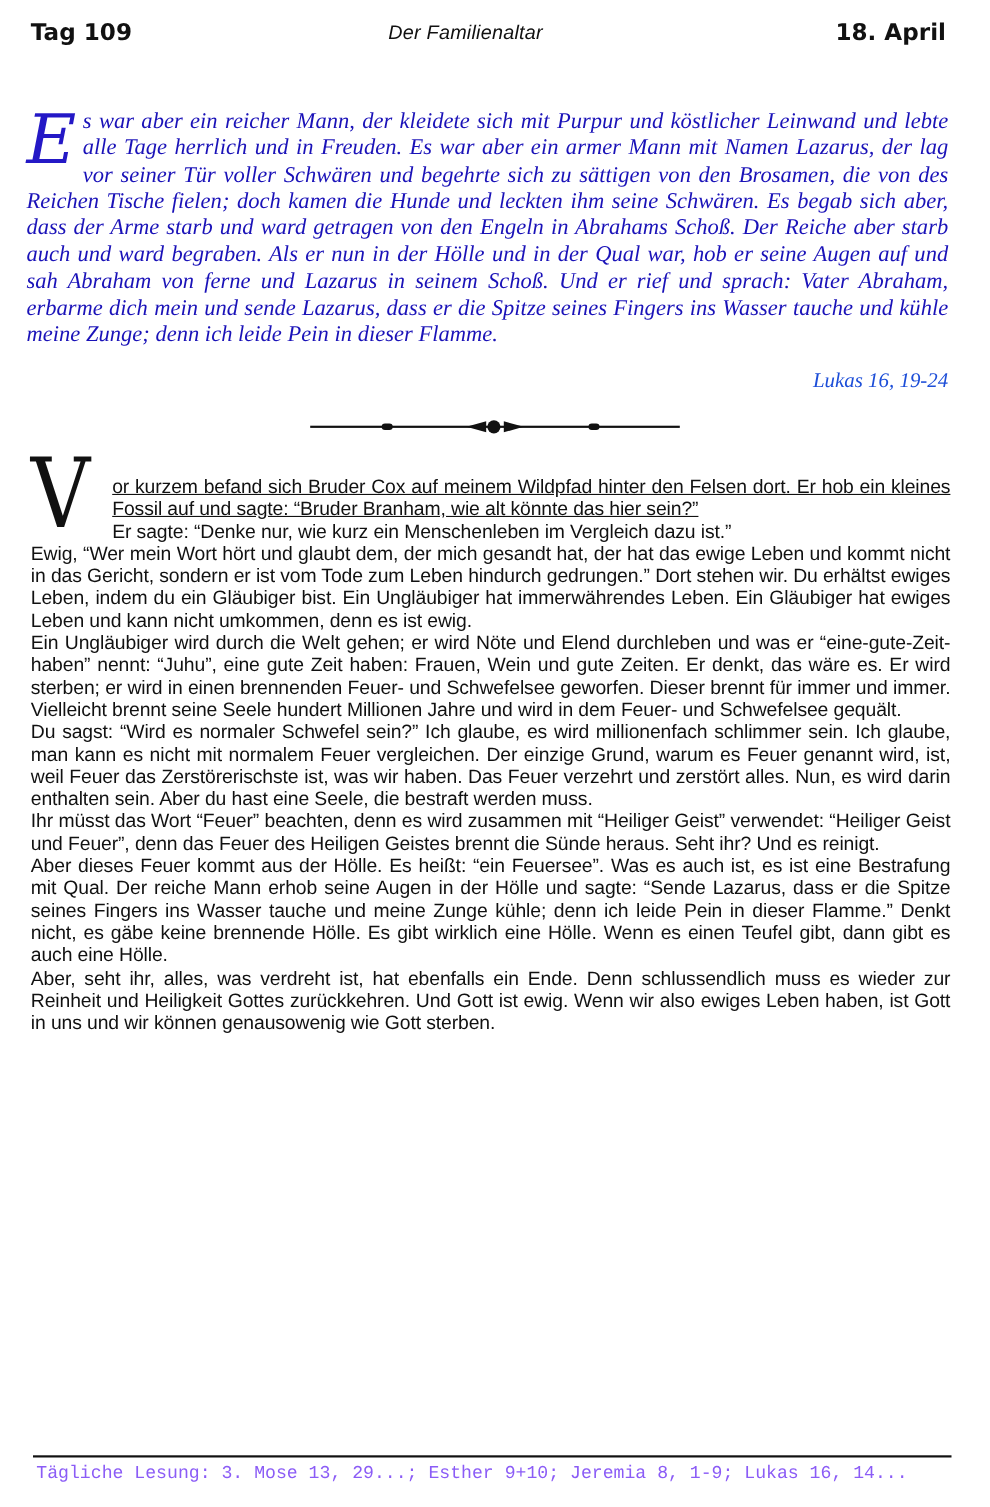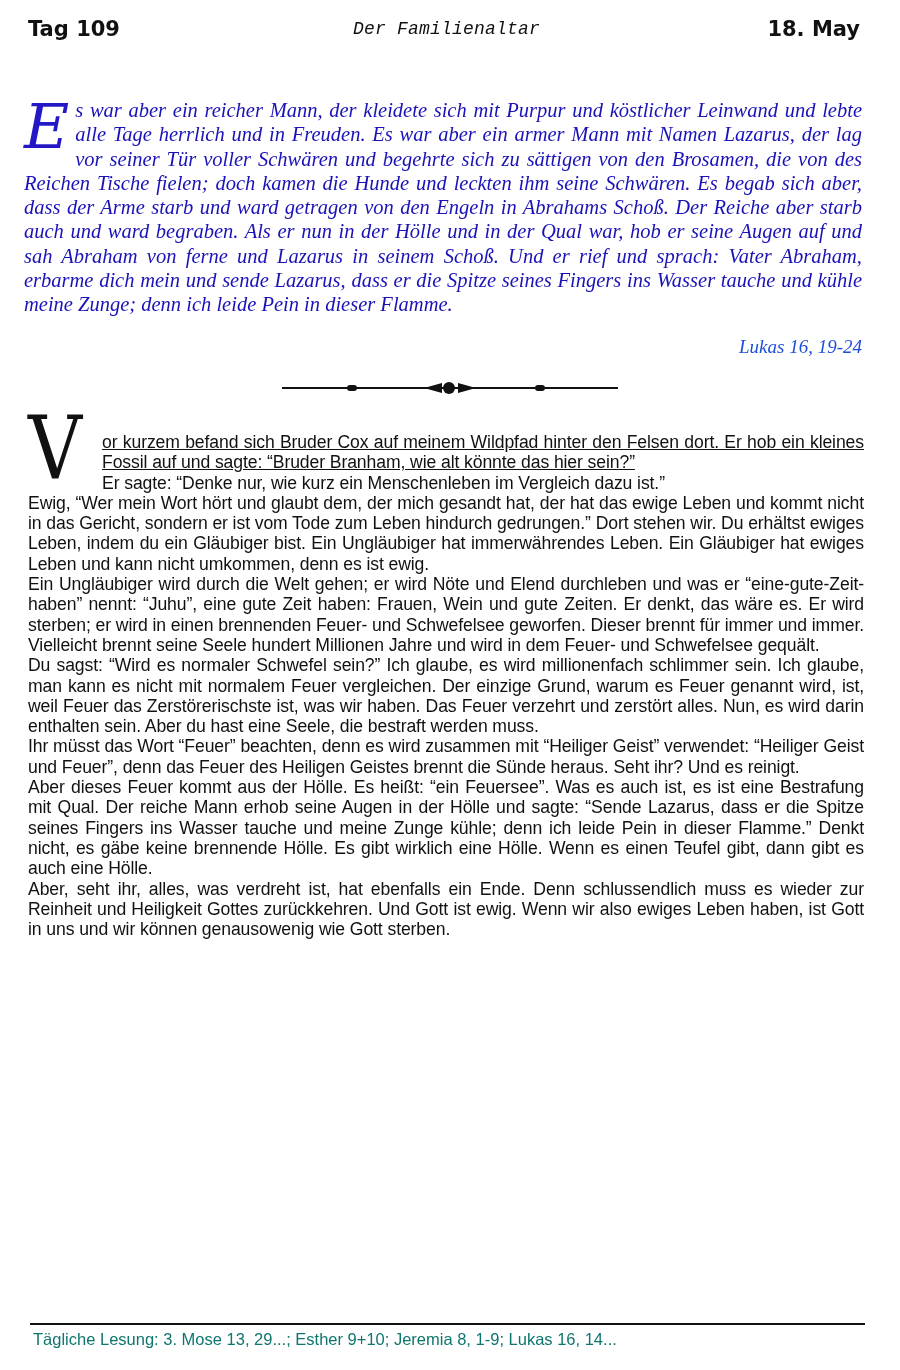--- a/index.html
+++ b/index.html
@@ -1,19 +1,19 @@
 <!DOCTYPE html>
 <html><head>
 <meta charset="utf-8">
 <style>
   html, body { margin: 0; padding: 0; background: #ffffff; }
   body { width: 900px; height: 1370px; position: relative; overflow: hidden; color: #111; }
   .header { position: absolute; top: 17px; left: 28px; right: 40px; height: 40px; }
   .day { position: absolute; left: 0; top: 0; font-family: "DejaVu Sans", sans-serif; font-weight: bold; font-size: 21px; }
-  .brand { position: absolute; left: 325px; top: 2px; font-family: Liberation Mono, monospace; font-style: italic; font-size: 18px; letter-spacing: 0.2px; text-align: right; }
+  .brand { position: absolute; left: 325px; top: 2px; font-family: Liberation Sans, sans-serif; font-style: italic; font-size: 18px; letter-spacing: 0.2px; text-align: right; }
   .date { position: absolute; right: 0; top: 0; font-family: "DejaVu Sans", sans-serif; font-weight: bold; font-size: 21px; }
 
   .verse { position: absolute; top: 98px; left: 24px; width: 838px; color: #1a12b8;
            font-family: "Liberation Serif", serif; font-style: italic; font-size: 20.5px; line-height: 24.3px; text-align: justify; }
   .verse-cap { float: left; font-family: "DejaVu Serif", serif; font-style: italic; font-size: 62px; line-height: 50px; color: #2418c6; margin: 4px 6px 0 0; height: 50px; }
   .ref { position: absolute; top: 336px; right: 38px; font-family: "Liberation Serif", serif; font-style: italic; font-size: 19px; color: #1d4ed8; }
 
   .divider { position: absolute; top: 380px; left: 282px; width: 336px; height: 16px; }
   .divider .line { position: absolute; top: 7px; left: 0; right: 0; height: 2px; background: #111; }
   .divider .dot { position: absolute; top: 2px; left: 161px; width: 12px; height: 12px; border-radius: 50%; background: #111; }
@@ -22,29 +22,29 @@
   .divider .tick-l { position: absolute; top: 5px; left: 65px; width: 10px; height: 6px; background: #111; border-radius: 3px; }
   .divider .tick-r { position: absolute; top: 5px; left: 253px; width: 10px; height: 6px; background: #111; border-radius: 3px; }
 
   .body { position: absolute; top: 412px; left: 28px; width: 836px;
           font-family: "Liberation Sans", sans-serif; font-size: 17.6px; line-height: 20.3px; text-align: justify; color: #111; letter-spacing: -0.1px; }
   .drop { float: left; font-family: "DejaVu Serif", serif; font-size: 88px; line-height: 70px; height: 68px; margin: 2px 8px 0 0; font-weight: normal; transform: scaleX(0.85); transform-origin: left; width: 66px; }
   .body p { margin: 0; }
   .body p.first { padding-top: 20px; text-decoration: underline; }
 
   .footer-rule { position: absolute; top: 1323px; left: 30px; width: 835px; height: 2px; background: #111; }
-  .footer { position: absolute; top: 1330px; left: 33px; color: #0f766e; font-family: Liberation Sans, sans-serif; font-size: 16.5px; }
+  .footer { position: absolute; top: 1330px; left: 33px; color: #8b5cf6; font-family: Liberation Mono, monospace; font-size: 16.5px; }
 </style>
 </head>
 <body>
 
 <div class="header">
   <div class="day">Tag 109</div>
   <div class="brand">Der Familienaltar</div>
-  <div class="date">18. May</div>
+  <div class="date">18. April</div>
 </div>
 
 <div class="verse">
   <span class="verse-cap">E</span>
   <span>s war aber ein reicher Mann, der kleidete sich mit Purpur und köstlicher Leinwand und lebte alle Tage herrlich und in Freuden. Es war aber ein armer Mann mit Namen Lazarus, der lag vor seiner Tür voller Schwären und begehrte sich zu sättigen von den Brosamen, die von des Reichen Tische fielen; doch kamen die Hunde und leckten ihm seine Schwären. Es begab sich aber, dass der Arme starb und ward getragen von den Engeln in Abrahams Schoß. Der Reiche aber starb auch und ward begraben. Als er nun in der Hölle und in der Qual war, hob er seine Augen auf und sah Abraham von ferne und Lazarus in seinem Schoß. Und er rief und sprach: Vater Abraham, erbarme dich mein und sende Lazarus, dass er die Spitze seines Fingers ins Wasser tauche und kühle meine Zunge; denn ich leide Pein in dieser Flamme.</span>
 </div>
 <div class="ref">Lukas 16, 19-24</div>
 
 <div class="divider">
   <div class="line"></div>

